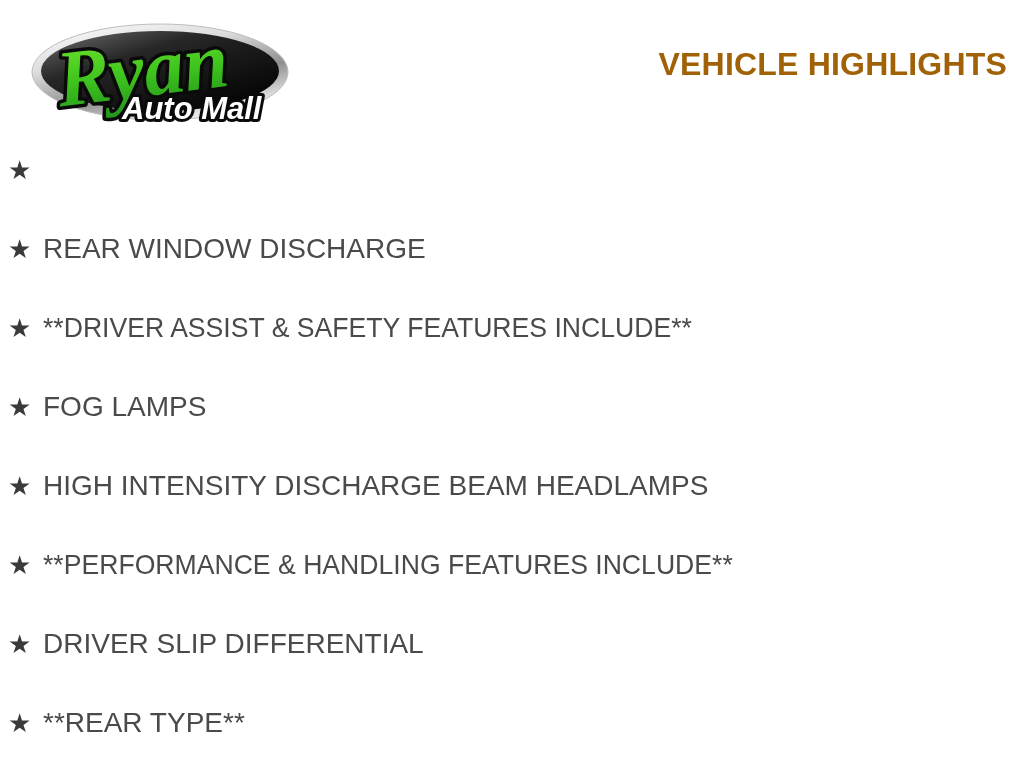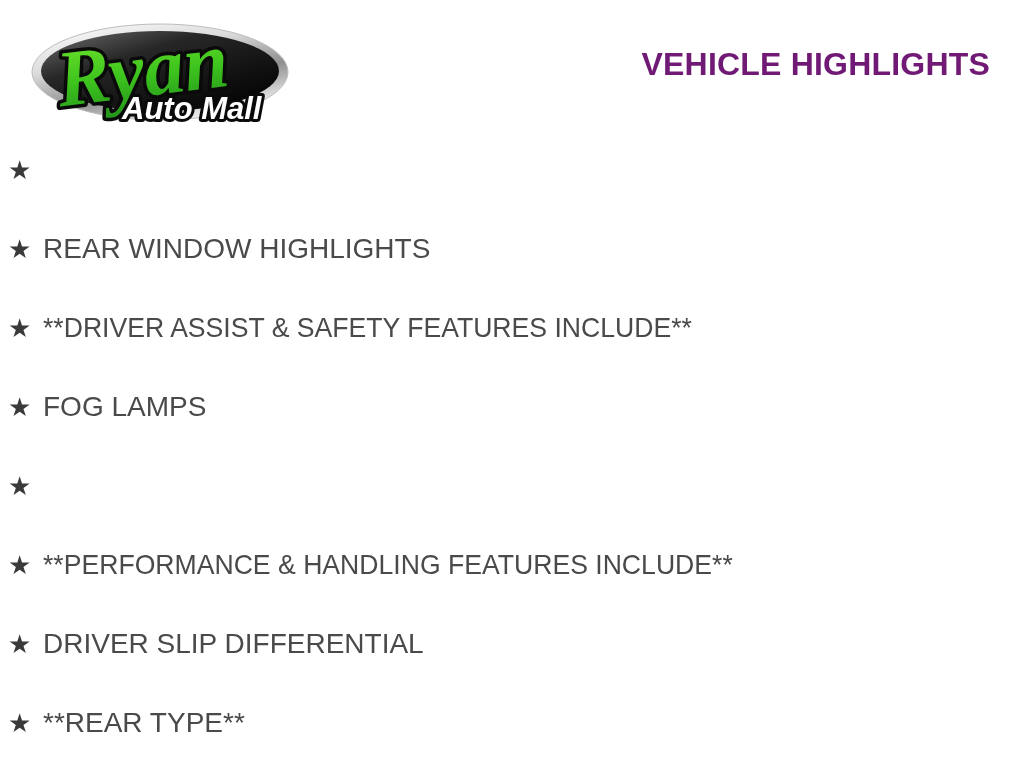--- a/index.html
+++ b/index.html
@@ -19,25 +19,25 @@
     left: 10px;
     top: 6px;
     width: 296px;
     height: 122px;
   }
   .logo-wrap svg { overflow: visible; }
 
   .page-title {
     position: absolute;
     top: 48px;
-    right: 34px;
+    right: 17px;
     font-size: 32px;
     font-weight: 700;
     line-height: 1;
-    color: #701a75;
+    color: #a16207;
     letter-spacing: 0.2px;
     white-space: nowrap;
   }
 
   
   .highlights {
     position: absolute;
     left: 8px;
     top: 155px;
     list-style: none;
@@ -106,32 +106,33 @@
   </div>
 
   <h1 class="page-title">VEHICLE HIGHLIGHTS</h1>
 
   <ul class="highlights">
     <li class="highlight-item">
       <span class="star">★</span>
     </li>
     <li class="highlight-item">
       <span class="star">★</span>
-      <span class="label">REAR WINDOW HIGHLIGHTS</span>
+      <span class="label">REAR WINDOW DISCHARGE</span>
     </li>
     <li class="highlight-item narrow">
       <span class="star">★</span>
       <span class="label">**DRIVER ASSIST &amp; SAFETY FEATURES INCLUDE**</span>
     </li>
     <li class="highlight-item">
       <span class="star">★</span>
       <span class="label">FOG LAMPS</span>
     </li>
     <li class="highlight-item">
       <span class="star">★</span>
+      <span class="label">HIGH INTENSITY DISCHARGE BEAM HEADLAMPS</span>
     </li>
     <li class="highlight-item narrow">
       <span class="star">★</span>
       <span class="label">**PERFORMANCE &amp; HANDLING FEATURES INCLUDE**</span>
     </li>
     <li class="highlight-item">
       <span class="star">★</span>
       <span class="label">DRIVER SLIP DIFFERENTIAL</span>
     </li>
     <li class="highlight-item">

